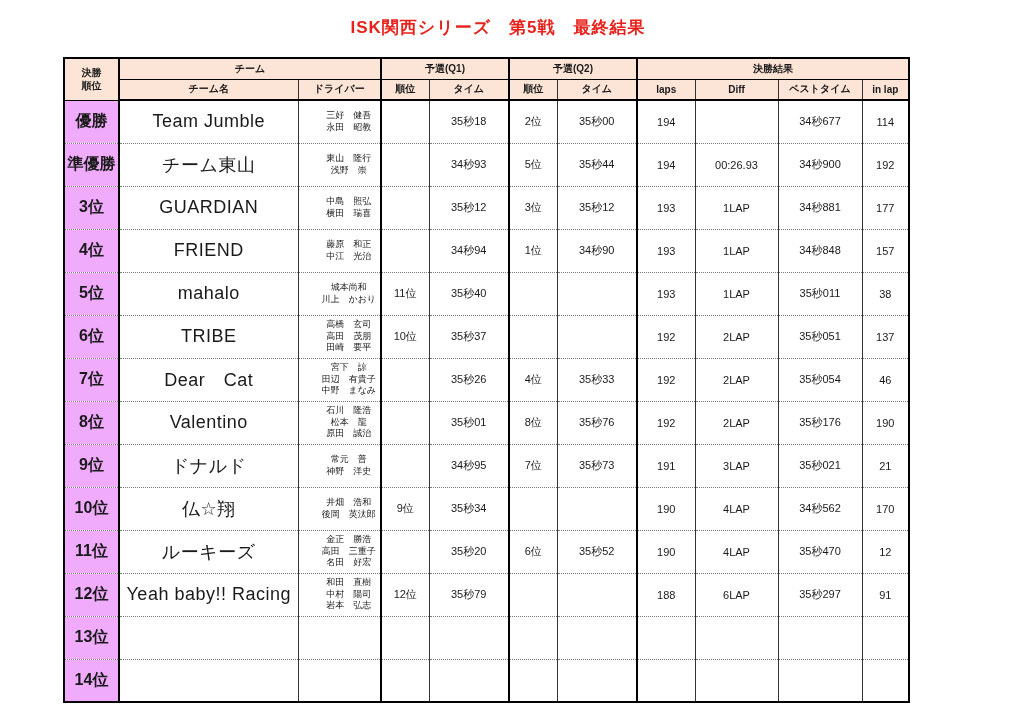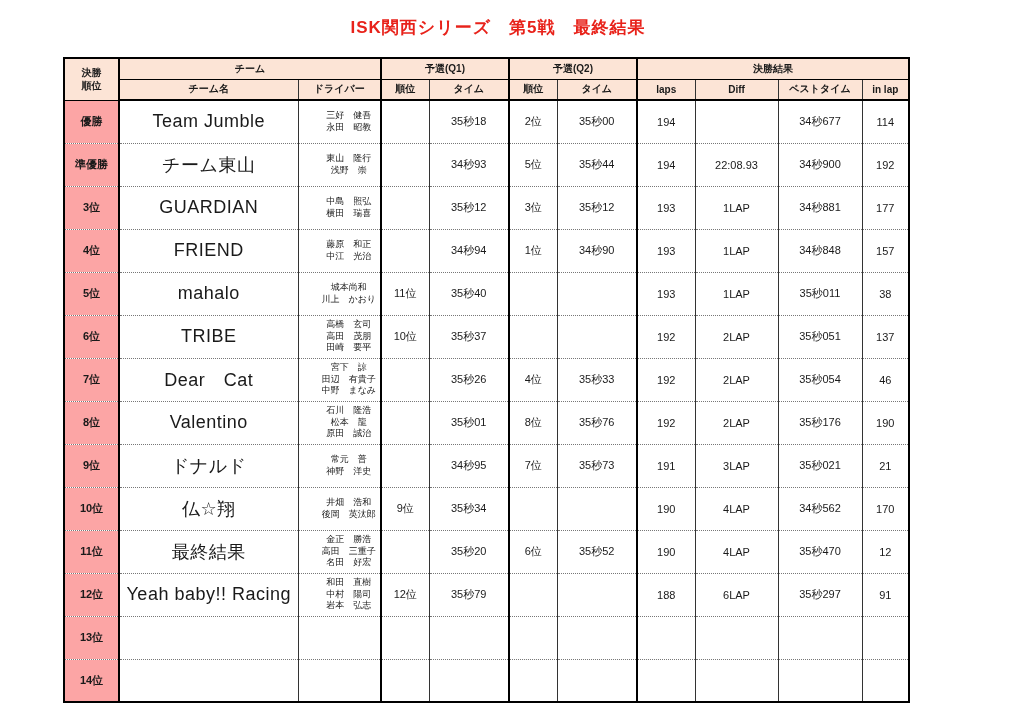--- a/index.html
+++ b/index.html
@@ -45,22 +45,22 @@
   tbody tr { height: 43px; }
   tbody tr + tr td { border-top: 1px dotted #777; }
   tbody tr:last-child td { border-bottom: 2px solid #000; margin-top: 8px; }
   tbody tr:last-child td.c-team { border-bottom: 1px dotted #777; }
 
   .bR1 { border-right: 1px solid #333; }
   .bR2 { border-right: 2px solid #000; }
   .bL2 { border-left: 2px solid #000; }
 
   td.c-pos {
-    background: #fca5a5;
-    font-size: 11px;
+    background: #f0abfc;
+    font-size: 16px;
     font-weight: bold;
   }
   th.h-pos { white-space: pre-line; line-height: 1.3; }
   td.c-team { font-size: 18px; letter-spacing: 0.5px; }
   td.c-driver {
     font-size: 9px;
     line-height: 1.3;
     white-space: pre-line;
     padding-left: 21px;
   }
@@ -126,21 +126,21 @@
         <tr>
     <td class="c-pos bL2 bR2">準優勝</td>
     <td class="c-team bR1">チーム東山</td>
     <td class="c-driver bR2">東山　隆行
 浅野　崇</td>
     <td class="c-num bR1"></td>
     <td class="c-num bR2">34秒93</td>
     <td class="c-num bR1">5位</td>
     <td class="c-num bR2">35秒44</td>
     <td class="c-num bR1">194</td>
-    <td class="c-num bR1">22:08.93</td>
+    <td class="c-num bR1">00:26.93</td>
     <td class="c-num bR1">34秒900</td>
     <td class="c-num bR2">192</td>
   </tr>
         <tr>
     <td class="c-pos bL2 bR2">3位</td>
     <td class="c-team bR1">GUARDIAN</td>
     <td class="c-driver bR2">中島　照弘
 横田　瑞喜</td>
     <td class="c-num bR1"></td>
     <td class="c-num bR2">35秒12</td>
@@ -247,21 +247,21 @@
     <td class="c-num bR2">35秒34</td>
     <td class="c-num bR1"></td>
     <td class="c-num bR2"></td>
     <td class="c-num bR1">190</td>
     <td class="c-num bR1">4LAP</td>
     <td class="c-num bR1">34秒562</td>
     <td class="c-num bR2">170</td>
   </tr>
         <tr>
     <td class="c-pos bL2 bR2">11位</td>
-    <td class="c-team bR1">最終結果</td>
+    <td class="c-team bR1">ルーキーズ</td>
     <td class="c-driver bR2">金正　勝浩
 高田　三重子
 名田　好宏</td>
     <td class="c-num bR1"></td>
     <td class="c-num bR2">35秒20</td>
     <td class="c-num bR1">6位</td>
     <td class="c-num bR2">35秒52</td>
     <td class="c-num bR1">190</td>
     <td class="c-num bR1">4LAP</td>
     <td class="c-num bR1">35秒470</td>

